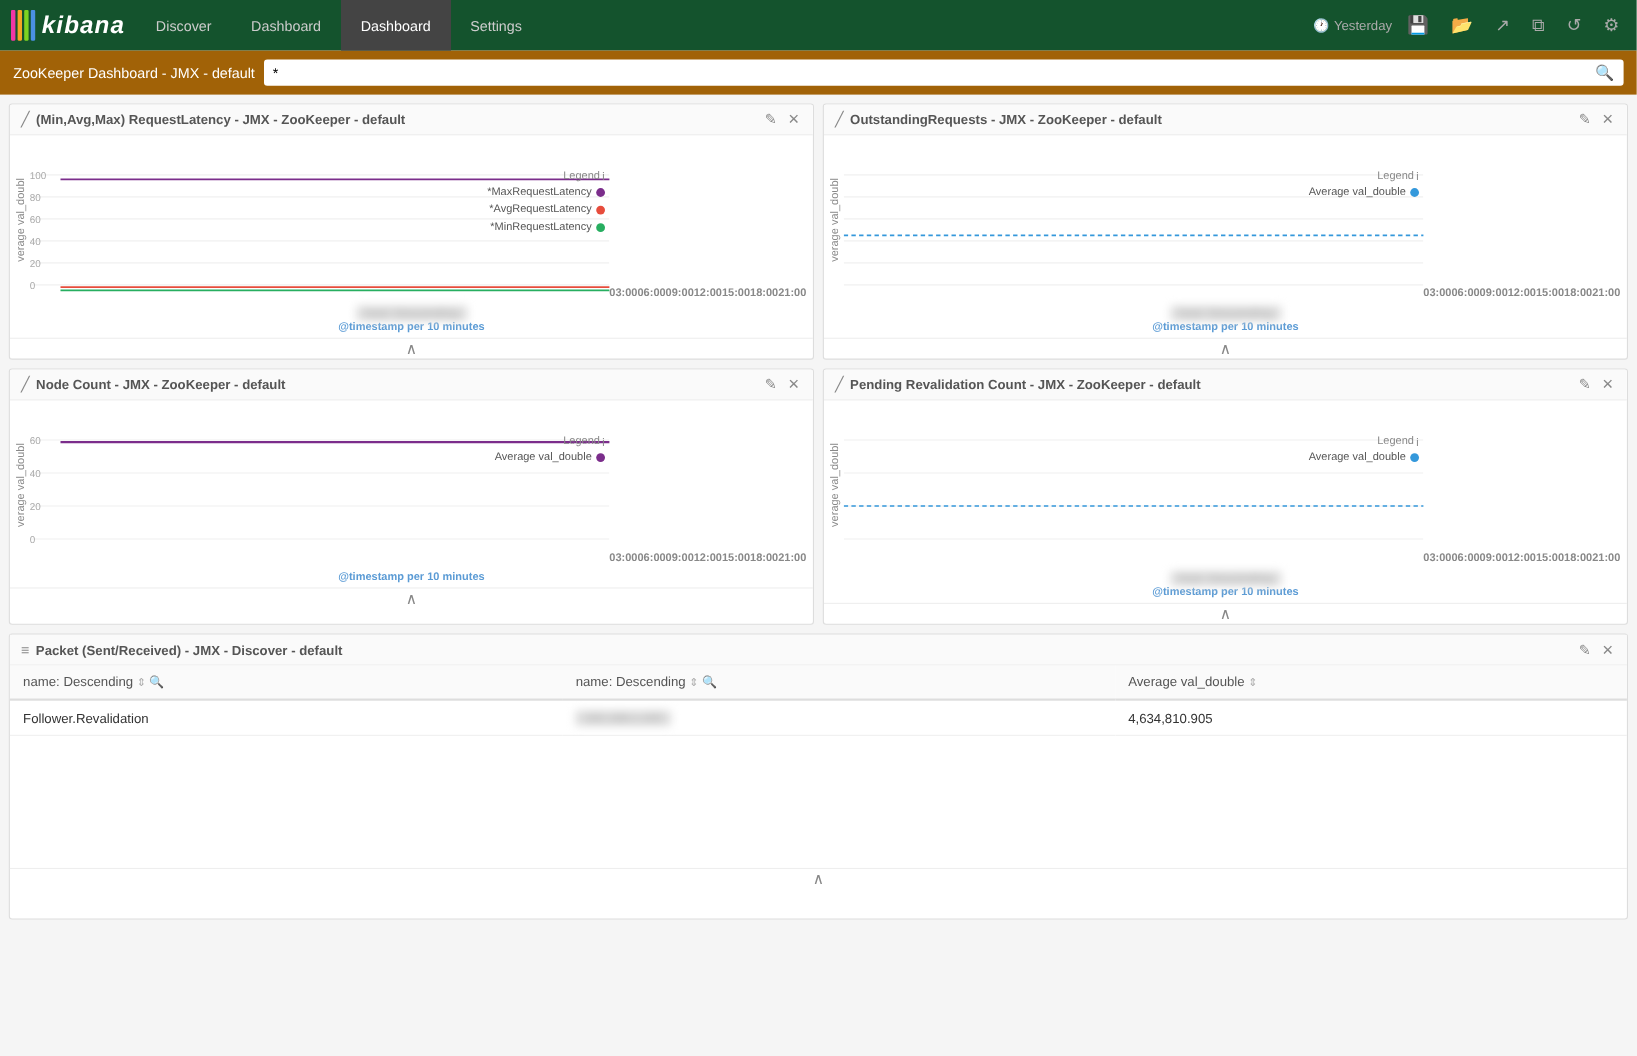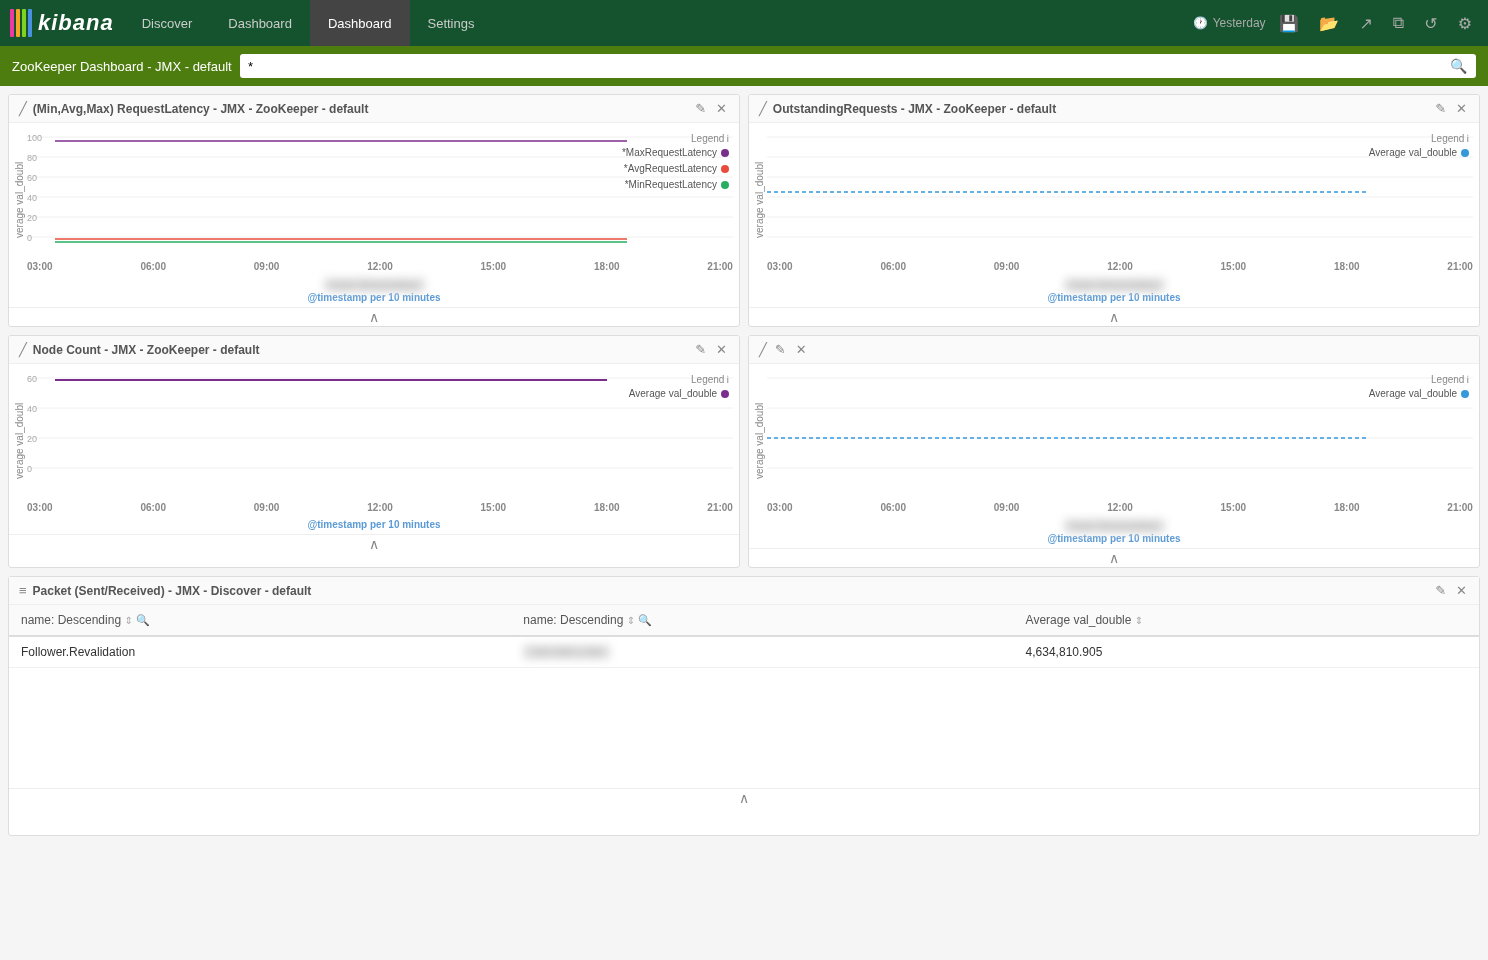--- a/index.html
+++ b/index.html
@@ -70,21 +70,21 @@
     .time-display {
       color: #aaa;
       font-size: 12px;
       display: flex;
       align-items: center;
       gap: 4px;
     }
 
     
     .sub-header {
-      background: #4d7c0f;
+      background: #a16207;
       display: flex;
       align-items: center;
       padding: 8px 12px;
       gap: 8px;
     }
     .page-title {
       color: white;
       font-size: 13px;
       white-space: nowrap;
       min-width: 220px;
@@ -178,21 +178,22 @@
       display: flex;
       align-items: center;
       justify-content: center;
       width: 16px;
       white-space: nowrap;
     }
     .chart-inner {
       flex: 1;
       position: relative;
       display: flex;
-      flex-direction: column;
+      flex-direction: row;
+      align-items: flex-end;
     }
     .chart-svg-area {
       flex: 1;
       position: relative;
     }
     .x-axis {
       display: flex;
       justify-content: space-between;
       padding: 2px 0 0 0;
       font-size: 10px;
@@ -531,20 +532,21 @@
         <div>
           <span class="timestamp-label">@timestamp per 10 minutes</span>
         </div>
       </div>
       <div class="collapse-btn">∧</div>
     </div>
 
     <div class="panel">
       <div class="panel-header">
         <span class="panel-icon">╱</span>
+        <span class="panel-title">Pending Revalidation Count - JMX - ZooKeeper - default</span>
         <div class="panel-actions">
           <button class="panel-action-btn">✎</button>
           <button class="panel-action-btn">✕</button>
         </div>
       </div>
       <div class="panel-body">
         <div class="chart-area">
           <div class="y-axis-label">verage val_doubl</div>
           <div class="chart-inner">
             <div class="chart-svg-area">

